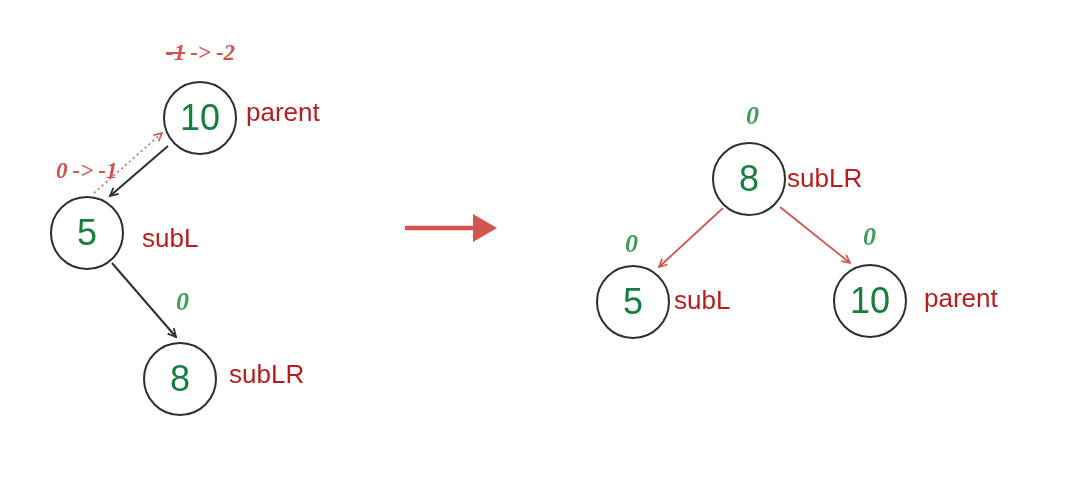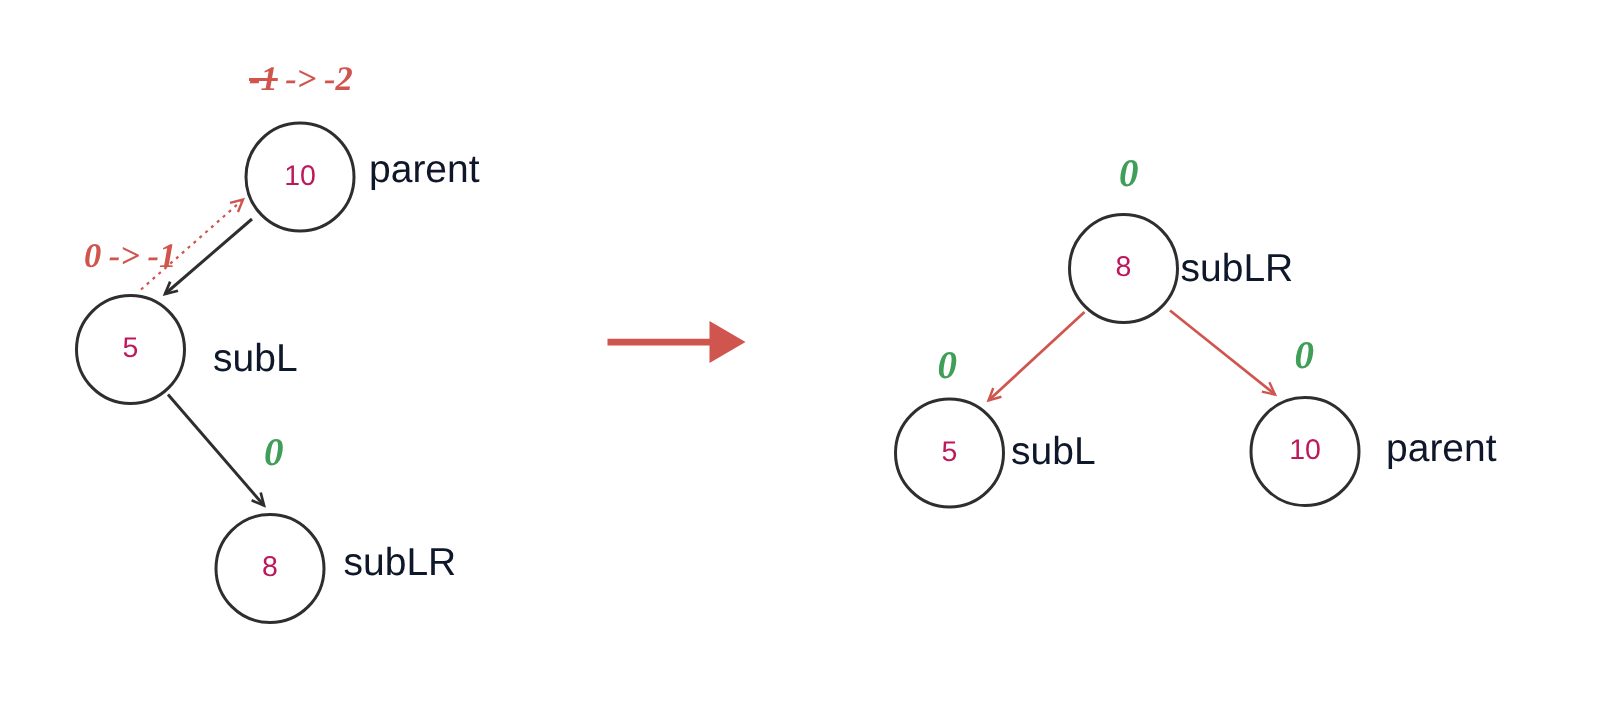--- a/index.html
+++ b/index.html
@@ -19,28 +19,28 @@
     position: absolute;
     width: 74px;
     height: 74px;
     box-sizing: border-box;
     border: 2.4px solid #2e2e2e;
     border-radius: 50%;
     background: #ffffff;
     display: flex;
     align-items: center;
     justify-content: center;
-    font-size: 19px;
-    color: #be185d;
+    font-size: 36px;
+    color: #15803d;
     text-align: center;
   }
   .node-label {
     position: absolute;
     font-size: 26px;
-    color: #0f172a;
+    color: #b91c1c;
     white-space: nowrap;
   }
   .ann {
     position: absolute;
     font-family: "Liberation Serif", serif;
     font-style: italic;
     font-weight: bold;
     font-size: 23px;
     color: #d0554f;
     display: flex;

